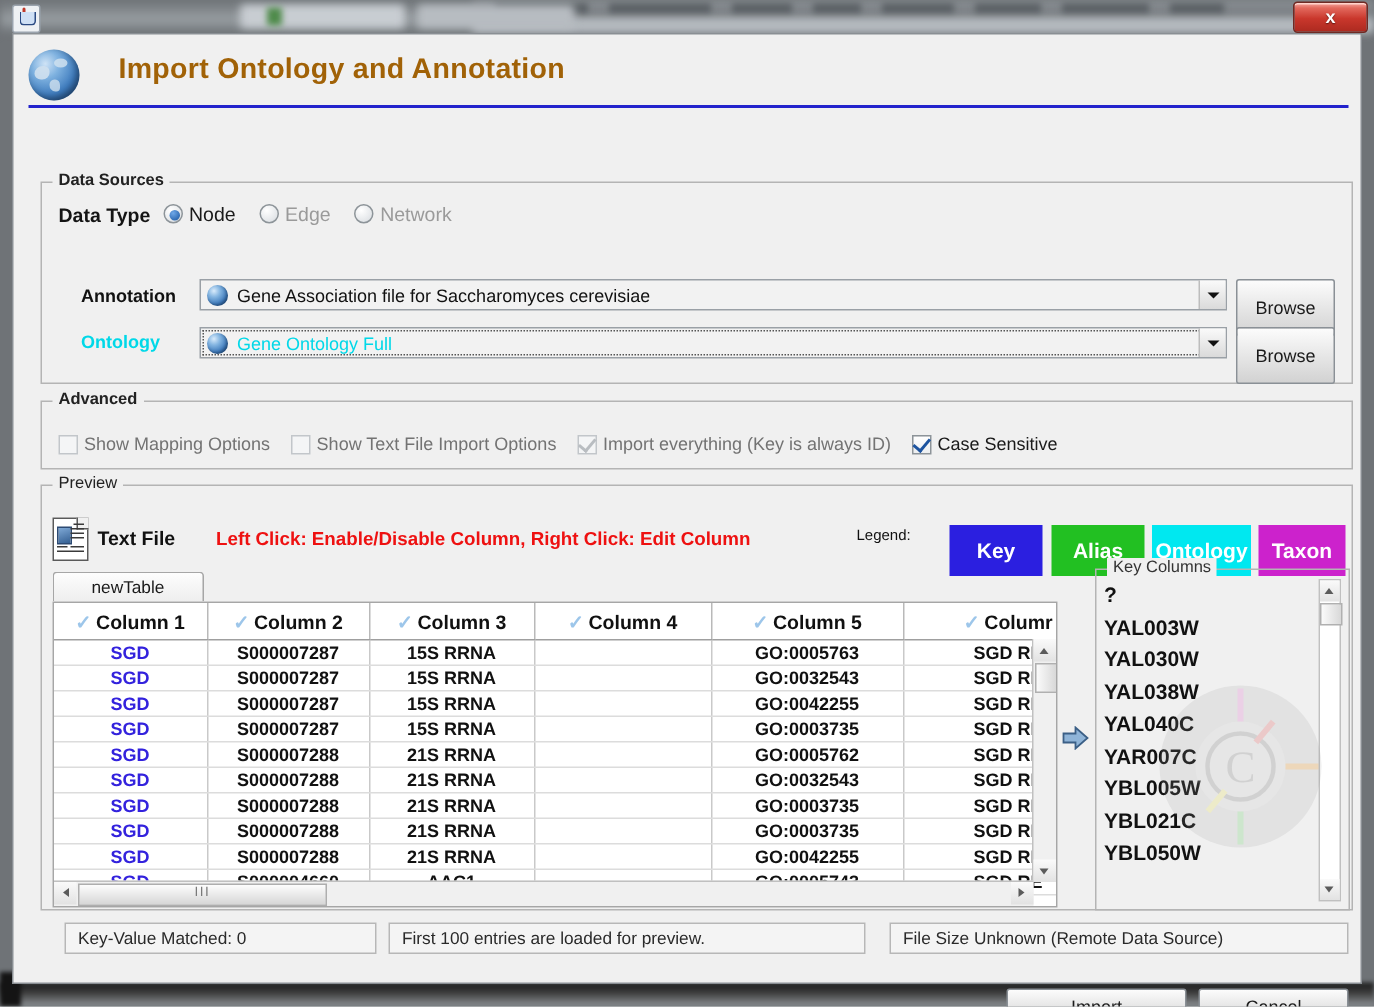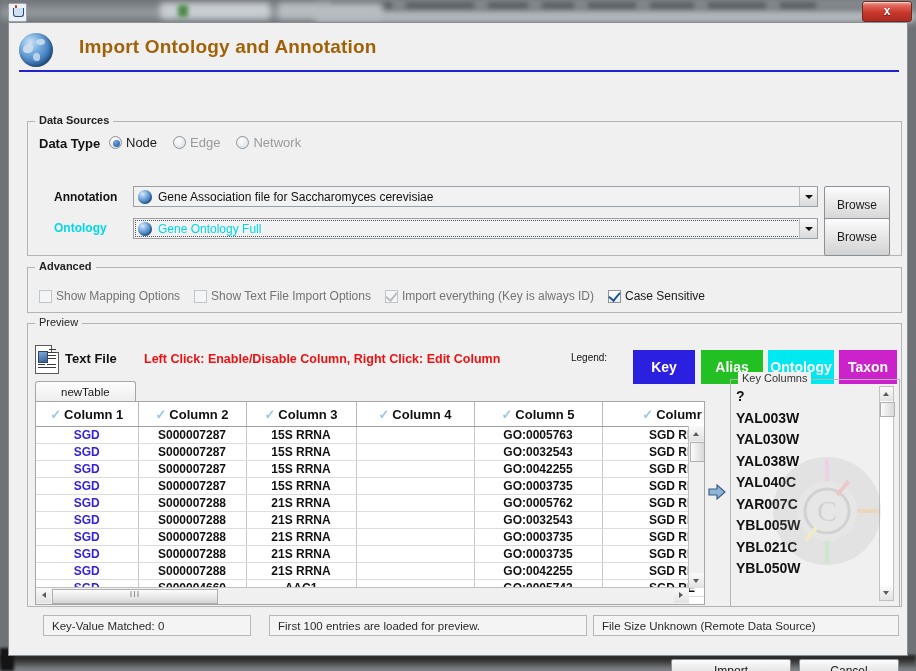--- a/index.html
+++ b/index.html
@@ -550,21 +550,21 @@
         <rect x="86" y="54" width="22" height="4" fill="#e8a040"></rect>
         <rect x="54" y="86" width="4" height="22" fill="#7fd07f"></rect>
         <rect x="70" y="24" width="4" height="18" fill="#e07070" transform="rotate(40 72 33)"></rect>
         <rect x="38" y="70" width="4" height="18" fill="#e8e070" transform="rotate(40 40 79)"></rect>
       </svg>
     </div>
 
     <div class="statusfld" style="left:34px;top:592px;width:208px;">
       <span>Key-Value Matched: 0</span>
     </div>
-    <div class="statusfld" style="left:260px;top:592px;width:318px;">
+    <div class="statusfld" style="left:250px;top:592px;width:318px;">
       <span>First 100 entries are loaded for preview.</span>
     </div>
     <div class="statusfld" style="left:584px;top:592px;width:306px;">
       <span>File Size Unknown (Remote Data Source)</span>
     </div>
 
     <div class="btn" id="btn-import">
       <span>Import</span>
     </div>
     <div class="btn" id="btn-cancel">

